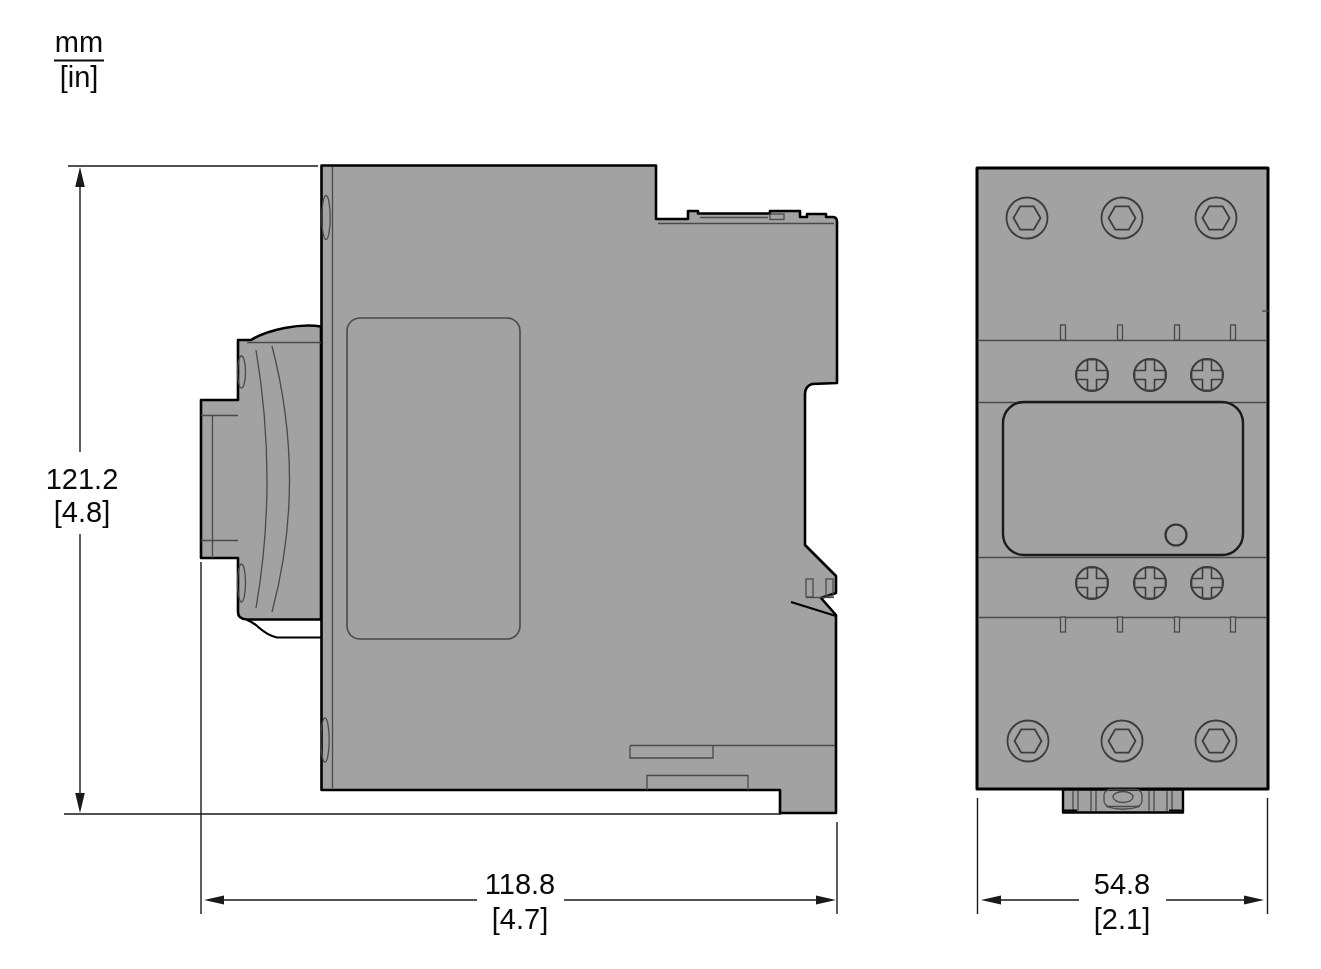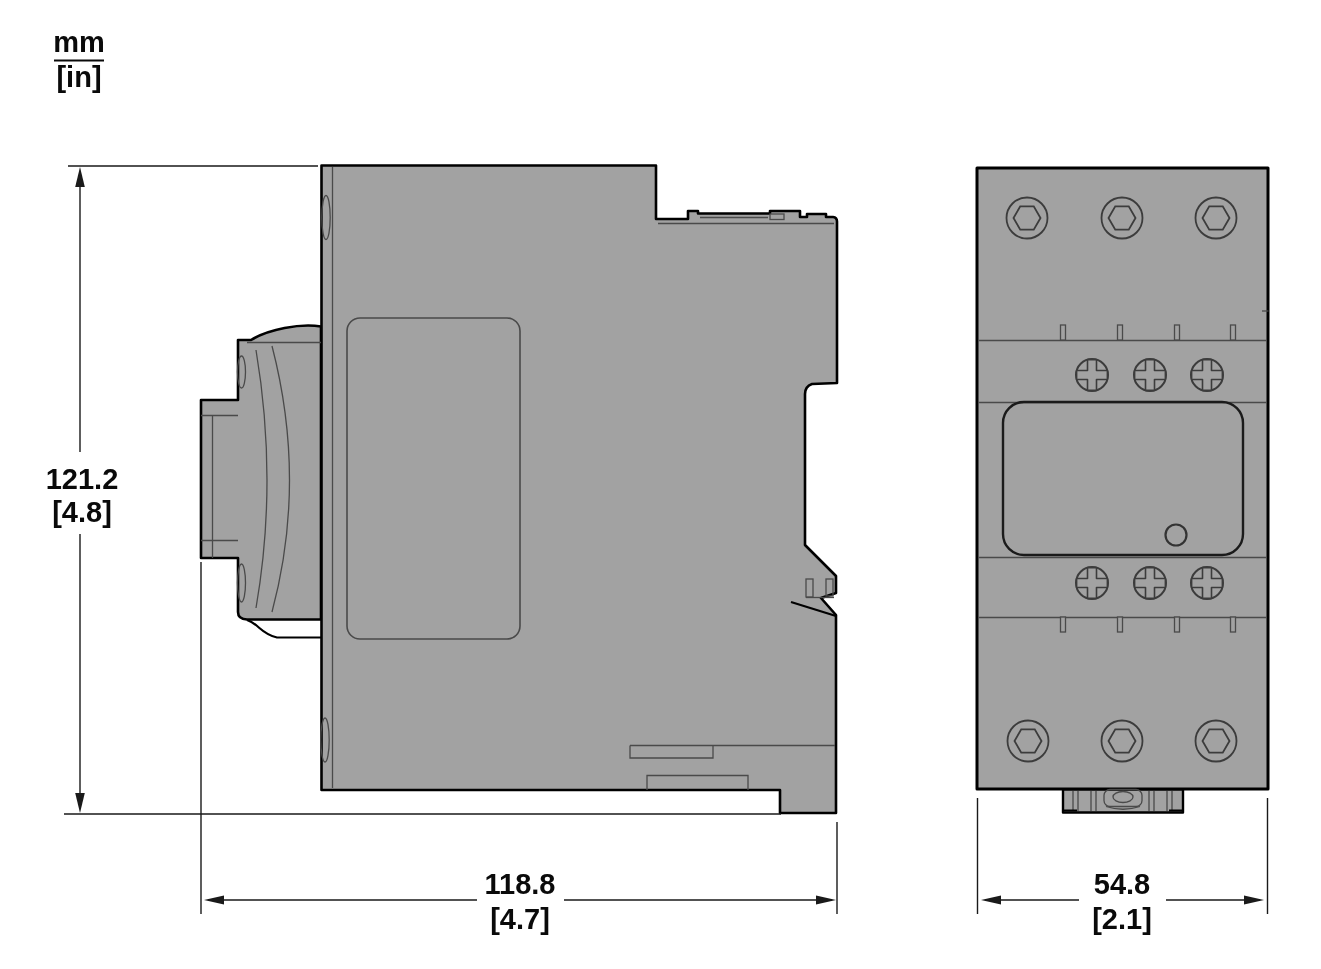--- a/index.html
+++ b/index.html
@@ -5,21 +5,21 @@
   :root{
     --background:#ffffff;
     --device-fill:#a2a2a2;
     --outline:#000000;
     --detail-line:#4a4a4a;
     --screw-line:#3c3c3c;
     --dimension-line:#1a1a1a;
     --text:#0a0a0a;
   }
   html,body{margin:0;padding:0;background:var(--background);}
-  .stage{position:relative;width:1321px;height:969px;background:var(--background);overflow:hidden;font-weight:bold;}
+  .stage{position:relative;width:1321px;height:969px;background:var(--background);overflow:hidden;}
   svg{display:block;}
 
   .body{fill:var(--device-fill);stroke:var(--outline);stroke-width:2.6;stroke-linejoin:round;}
   .front-body{stroke-width:3;}
   .thick2{fill:none;stroke:var(--outline);stroke-width:2.2;stroke-linejoin:round;}
   .detail{fill:none;stroke:var(--detail-line);stroke-width:1.3;}
   .detail-fill{fill:var(--device-fill);stroke:var(--detail-line);stroke-width:1.3;}
   .panel{fill:none;stroke:#1b1b1b;stroke-width:2.4;}
   .led{fill:none;stroke:#333;stroke-width:2.2;}
   .screw{fill:none;stroke:var(--screw-line);stroke-width:1.8;}

